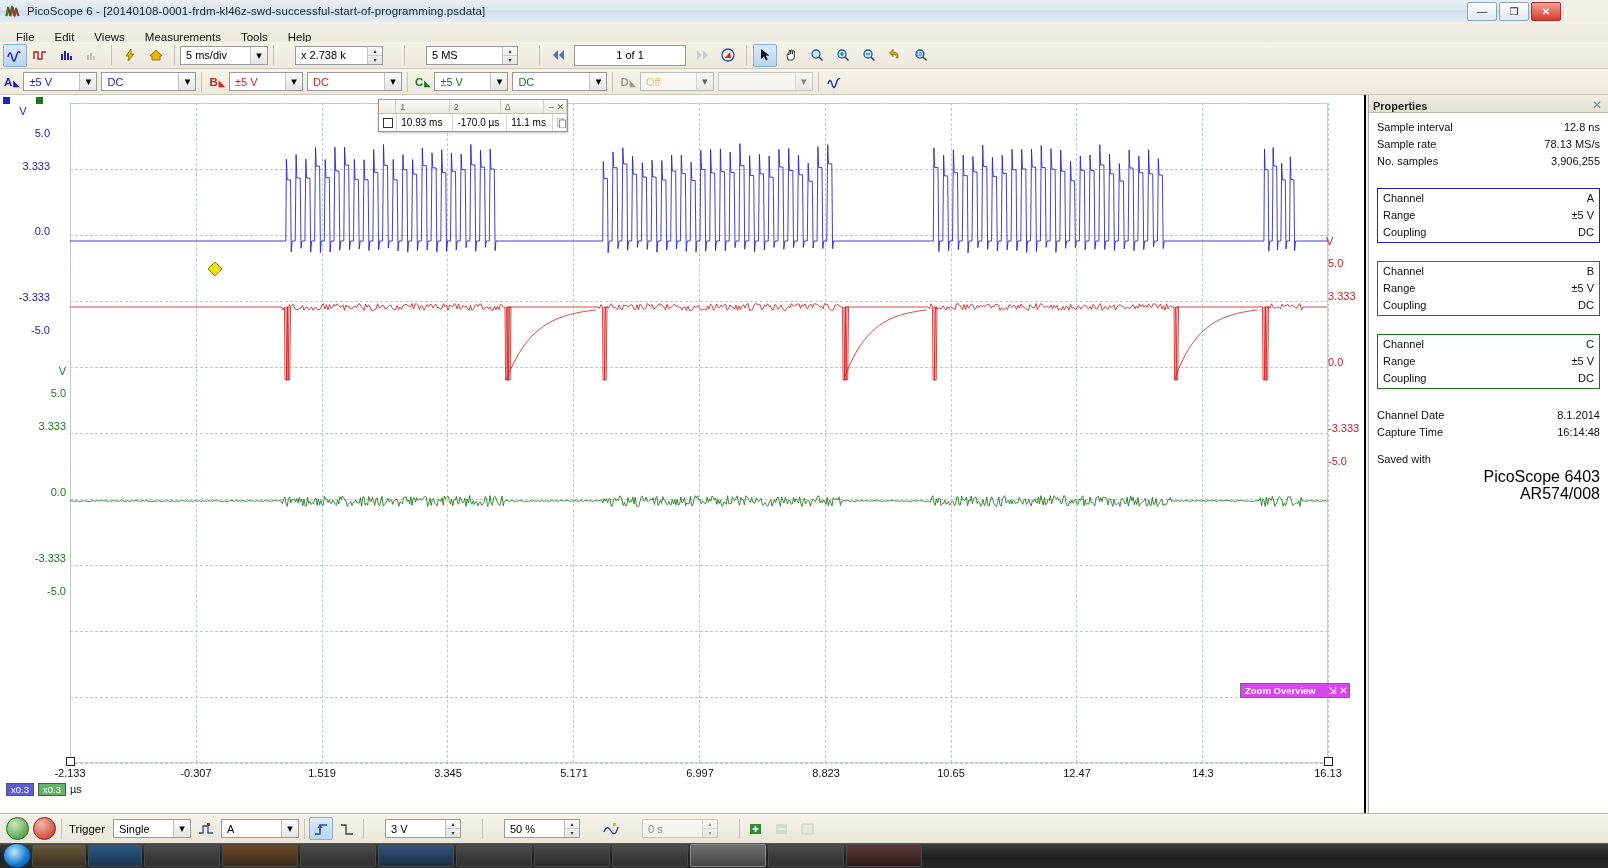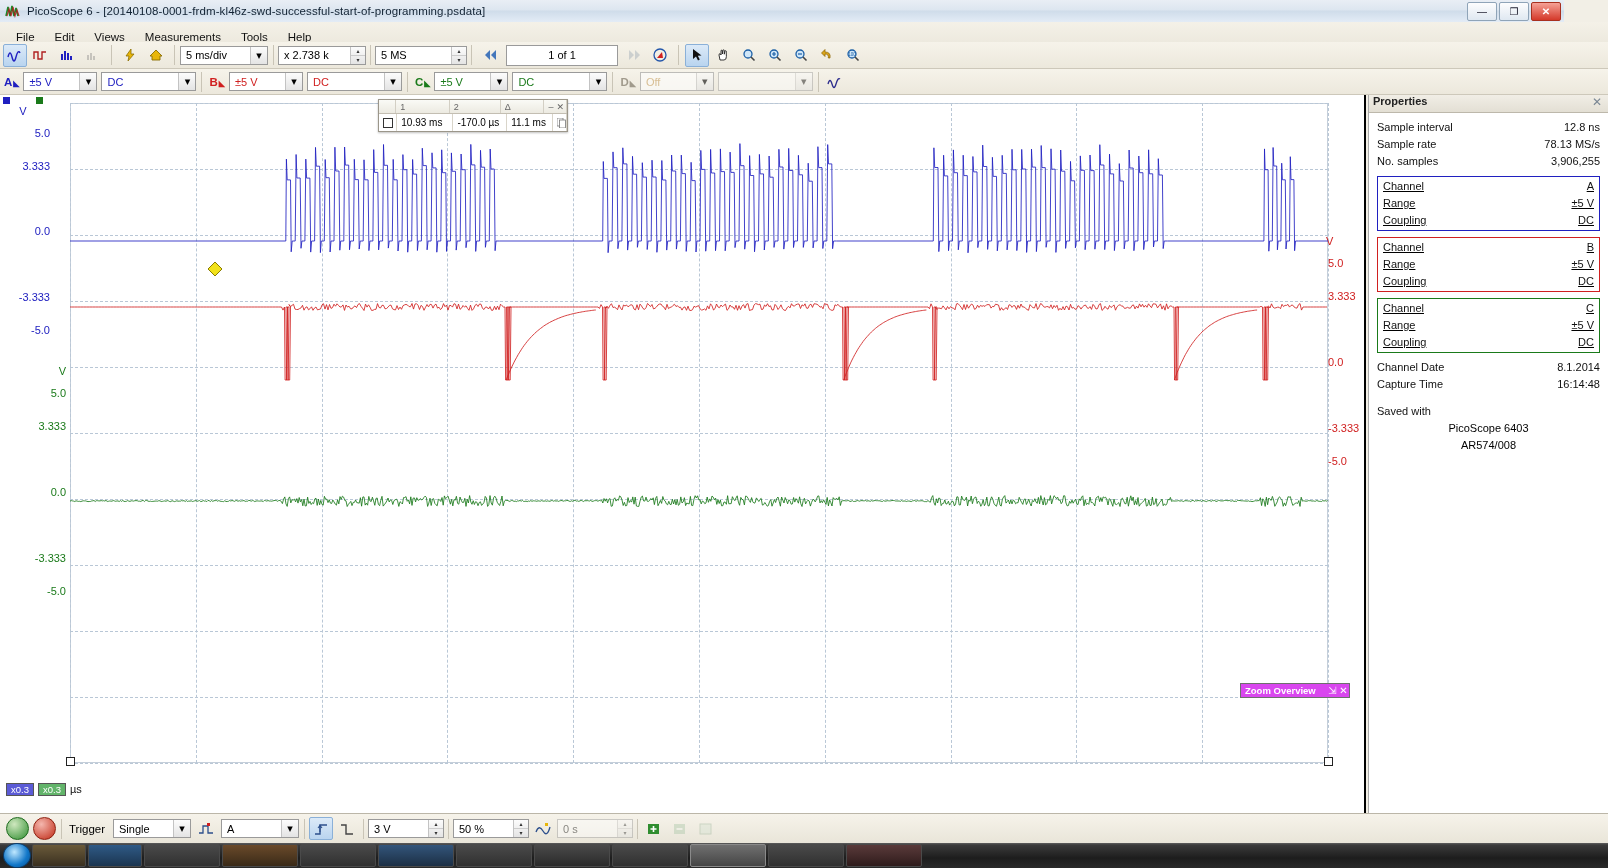--- a/index.html
+++ b/index.html
@@ -35,21 +35,21 @@
   .tbtn{width:22px;height:21px;margin:0 1px;border:1px solid transparent;border-radius:2px;
     display:flex;align-items:center;justify-content:center;background:transparent;}
   .tbtn.on{border-color:#8ab0d8;background:linear-gradient(to bottom,#dceaf8,#b9d4ef);}
   .tbtn.dim{opacity:.35;}
   .combo{height:19px;border:1px solid #9a9a9a;background:#fff;display:flex;align-items:center;
     font-size:11px;margin:0 2px;box-sizing:border-box;}
   .combo .val{padding:0 5px;white-space:nowrap;flex:1;overflow:hidden;}
   .combo .arw{width:16px;height:17px;border-left:1px solid #c3c3c3;
     background:linear-gradient(to bottom,#fcfcfc,#e4e4e4);display:flex;align-items:center;justify-content:center;}
   .spin{height:19px;border:1px solid #9a9a9a;background:#fff;display:flex;align-items:center;
-    font-size:11px;margin:0 1px;box-sizing:border-box;}
+    font-size:11px;margin:0 18px;box-sizing:border-box;}
   .spin .val{padding:0 5px;white-space:nowrap;flex:1;}
   .spin .sp{width:14px;height:17px;border-left:1px solid #c3c3c3;display:flex;flex-direction:column;
     background:linear-gradient(to bottom,#fcfcfc,#e4e4e4);}
   .spin .sp div{flex:1;display:flex;align-items:center;justify-content:center;font-size:6px;line-height:1;color:#333;}
   .spin .sp div:first-child{border-bottom:1px solid #ccc;}
   .pagebox{height:19px;width:110px;border:1px solid #9a9a9a;background:#fff;display:flex;align-items:center;
     justify-content:center;font-size:11px;margin:0 3px;}
   .chlabel{font-weight:bold;font-size:11.5px;margin:0 2px 0 4px;display:flex;align-items:flex-end;}
   .chlabel .mini{font-size:8px;margin-left:1px;}
 
@@ -97,29 +97,29 @@
   .zoomov{position:absolute;left:1240px;top:588px;width:110px;height:15px;background:#d946ef;
     border:1px solid #6e6e6e;display:flex;align-items:center;color:#fff;font-size:9.5px;font-weight:bold;
     padding-left:4px;box-sizing:border-box;z-index:25;}
   .zoomov .sp{flex:1;}
   .zoomov .b{width:11px;text-align:center;font-weight:normal;font-size:10px;}
 
   
   .props{position:absolute;left:1368px;top:95px;width:240px;height:718px;background:#fff;
     border-left:1px solid #aaa;box-sizing:border-box;}
   .props .hd{height:18px;background:linear-gradient(to bottom,#f1eee6,#e3dfd4);border-bottom:1px solid #bdb8ab;
-    display:flex;align-items:flex-start;padding:0 4px;box-sizing:border-box;}
+    display:flex;align-items:flex-end;padding:0 4px;box-sizing:border-box;}
   .props .hd .t{font-weight:bold;font-size:11px;color:#222;flex:1;}
   .props .hd .x{width:14px;height:14px;display:flex;align-items:center;justify-content:center;color:#7a8794;font-size:12px;}
   .props .body{padding:6px 8px 0 8px;}
   .prow{display:flex;justify-content:space-between;font-size:11px;line-height:17px;color:#111;}
-  .pbox{border:1px solid #2020c0;margin:6px 0;padding:1px 5px;text-decoration:underline;}
+  .pbox{border:1px solid #2020c0;margin:18px 0;padding:1px 5px;}
   .pbox.b{border-color:#d02020;}
   .pbox.c{border-color:#1a7a1a;}
-  .ptail{text-align:center;font-size:11px;line-height:17px;}
+  .ptail{text-align:right;font-size:16px;line-height:17px;}
 
   
   .trigbar{position:absolute;left:0;top:813px;width:1608px;height:30px;
     background:linear-gradient(to bottom,#f6f3ea,#e9e5d9);border-top:1px solid #bbb6a8;
     display:flex;align-items:center;padding-left:4px;box-sizing:border-box;}
   .trigbar .lbl{font-size:11.5px;margin:0 6px 0 4px;}
   .rbtn{width:21px;height:21px;border-radius:50%;margin:0 2px;}
   .rbtn.g{background:radial-gradient(circle at 35% 30%,#cfe8bf,#2f8d2f);border:1px solid #1e6a1e;}
   .rbtn.r{background:radial-gradient(circle at 35% 30%,#f4b7ae,#c02a16);border:1px solid #8d2010;}
 
@@ -419,20 +419,33 @@
         </g>
     </svg>
 
     <svg style="position:absolute;left:208px;top:167px;" width="14" height="14">
       <path d="M7 0 L14 7 L7 14 L0 7 Z" fill="#f2e21a" stroke="#8a7c00" stroke-width="1"></path>
     </svg>
 
     <span class="rsq" style="left:66px;top:662px;"></span>
     <span class="rsq" style="left:1324px;top:662px;"></span>
 
+    <div class="xticks">
+      <span style="left:70px">-2.133</span>
+      <span style="left:196px">-0.307</span>
+      <span style="left:322px">1.519</span>
+      <span style="left:448px">3.345</span>
+      <span style="left:574px">5.171</span>
+      <span style="left:700px">6.997</span>
+      <span style="left:826px">8.823</span>
+      <span style="left:951px">10.65</span>
+      <span style="left:1077px">12.47</span>
+      <span style="left:1203px">14.3</span>
+      <span style="left:1328px">16.13</span>
+    </div>
 
     <span class="zoombadge zbA" style="left:6px;top:688px;width:28px;">x0.3</span>
     <span class="zoombadge zbC" style="left:38px;top:688px;width:28px;">x0.3</span>
     <span class="xunit" style="left:70px;">µs</span>
 
     <div class="zoomov">
       <span>Zoom Overview</span>
       <span class="sp"></span>
       <span class="b">⇲</span>
       <span class="b">✕</span>

